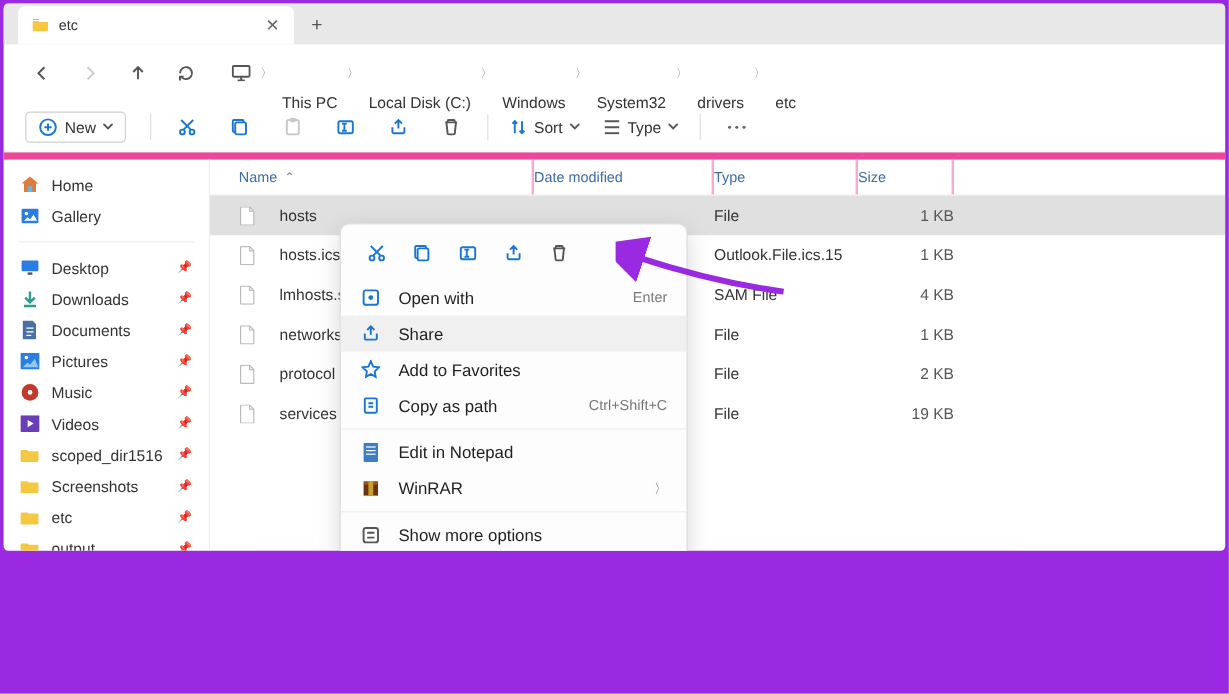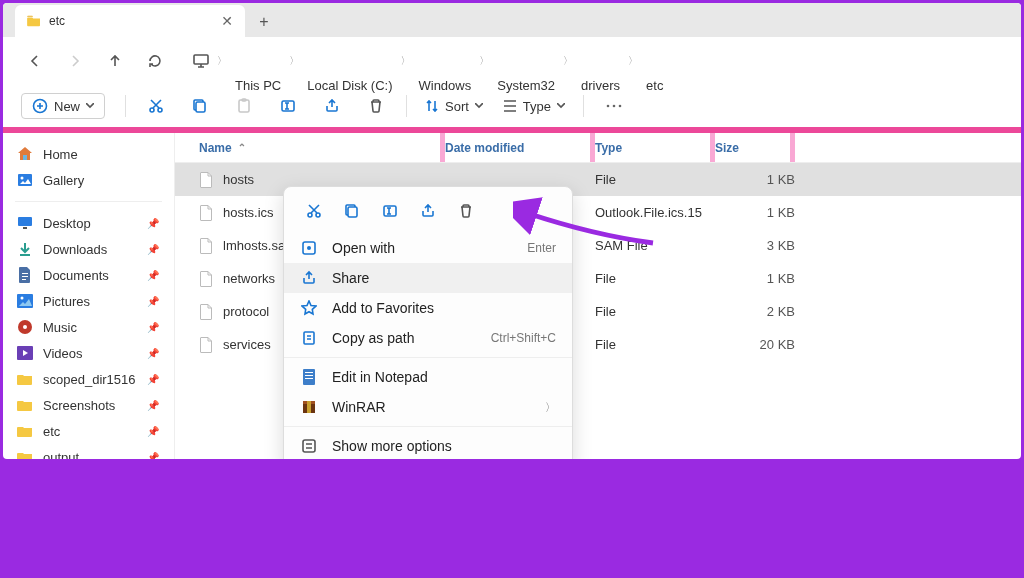--- a/index.html
+++ b/index.html
@@ -37,25 +37,25 @@
   .sb-divider { height: 1px; background: #eee; margin: 8px 12px; }
   .sb-ico { width: 16px; height: 16px; display: flex; align-items: center; justify-content: center; }
   
   
   .filelist { flex: 1; }
   .fl-header { display: flex; border-bottom: 1px solid #eee; height: 30px; align-items: center; font-size: 12px; color: #3a6da8; }
   .col-name { width: 270px; padding-left: 24px; display:flex; align-items:center; gap:6px;}
   .col-date { width: 150px; }
   .col-type { width: 120px; }
   .col-size { width: 80px; text-align: right; }
-  .fl-header > div { border-right: 5px solid #f9a8d4; height: 100%; display: flex; align-items: center; font-weight: bold; }
+  .fl-header > div { border-right: 2px solid #f9a8d4; height: 100%; display: flex; align-items: center; }
   .sort-ind { text-align: center; color: #888; font-size: 10px; }
   .fl-row { display: flex; height: 33px; align-items: center; font-size: 13px; color: #333; }
   .fl-row.selected { background: #e0e0e0; }
-  .fl-row .col-name { gap: 10px; }
+  .fl-row .col-name { gap: 20px; }
   .fl-row .col-size { color: #555; }
   
   
   .ctx { position: absolute; left: 280px; top: 183px; width: 290px; background: #fdfdfd; border: 1px solid #ddd; border-radius: 8px; box-shadow: 0 6px 20px rgba(0,0,0,.15); padding: 6px 0; }
   .ctx-top { display: flex; gap: 6px; padding: 4px 14px 8px; }
   .ctx-top-btn { width: 32px; height: 28px; display: flex; align-items: center; justify-content: center; border-radius: 4px; cursor: pointer; }
   .ctx-item { display: flex; align-items: center; padding: 6px 16px; gap: 14px; font-size: 14px; color: #222; cursor: pointer; }
   .ctx-item.hover { background: #f0f0f0; }
   .ctx-item .shortcut { margin-left: auto; font-size: 12px; color: #777; }
   .ctx-item .chev { margin-left: auto; color: #777; font-size: 11px; }
@@ -365,21 +365,21 @@
           <div class="fl-row">
             <div class="col-name">
               <svg width="14" height="16" viewBox="0 0 14 16">
                 <path fill="#fff" stroke="#bbb" d="M2 .5h7L12.5 4v11a.5.5 0 0 1-.5.5H2a.5.5 0 0 1-.5-.5V1A.5.5 0 0 1 2 .5z"></path>
                 <path fill="none" stroke="#bbb" d="M9 .5V4h3.5"></path>
               </svg>
               <span>lmhosts.sam</span>
             </div>
             <div class="col-date"></div>
             <div class="col-type">SAM File</div>
-            <div class="col-size">3 KB</div>
+            <div class="col-size">4 KB</div>
           </div>
           <div class="fl-row">
             <div class="col-name">
               <svg width="14" height="16" viewBox="0 0 14 16">
                 <path fill="#fff" stroke="#bbb" d="M2 .5h7L12.5 4v11a.5.5 0 0 1-.5.5H2a.5.5 0 0 1-.5-.5V1A.5.5 0 0 1 2 .5z"></path>
                 <path fill="none" stroke="#bbb" d="M9 .5V4h3.5"></path>
               </svg>
               <span>networks</span>
             </div>
             <div class="col-date"></div>
@@ -401,21 +401,21 @@
           <div class="fl-row">
             <div class="col-name">
               <svg width="14" height="16" viewBox="0 0 14 16">
                 <path fill="#fff" stroke="#bbb" d="M2 .5h7L12.5 4v11a.5.5 0 0 1-.5.5H2a.5.5 0 0 1-.5-.5V1A.5.5 0 0 1 2 .5z"></path>
                 <path fill="none" stroke="#bbb" d="M9 .5V4h3.5"></path>
               </svg>
               <span>services</span>
             </div>
             <div class="col-date"></div>
             <div class="col-type">File</div>
-            <div class="col-size">20 KB</div>
+            <div class="col-size">19 KB</div>
           </div>
         </div>
     </div>
   </div>
 
   <div class="ctx">
     <div class="ctx-top">
       <div class="ctx-top-btn">
           <svg width="16" height="16" viewBox="0 0 16 16">
             <circle class="stroke-blue" cx="4" cy="12" r="2"></circle>

